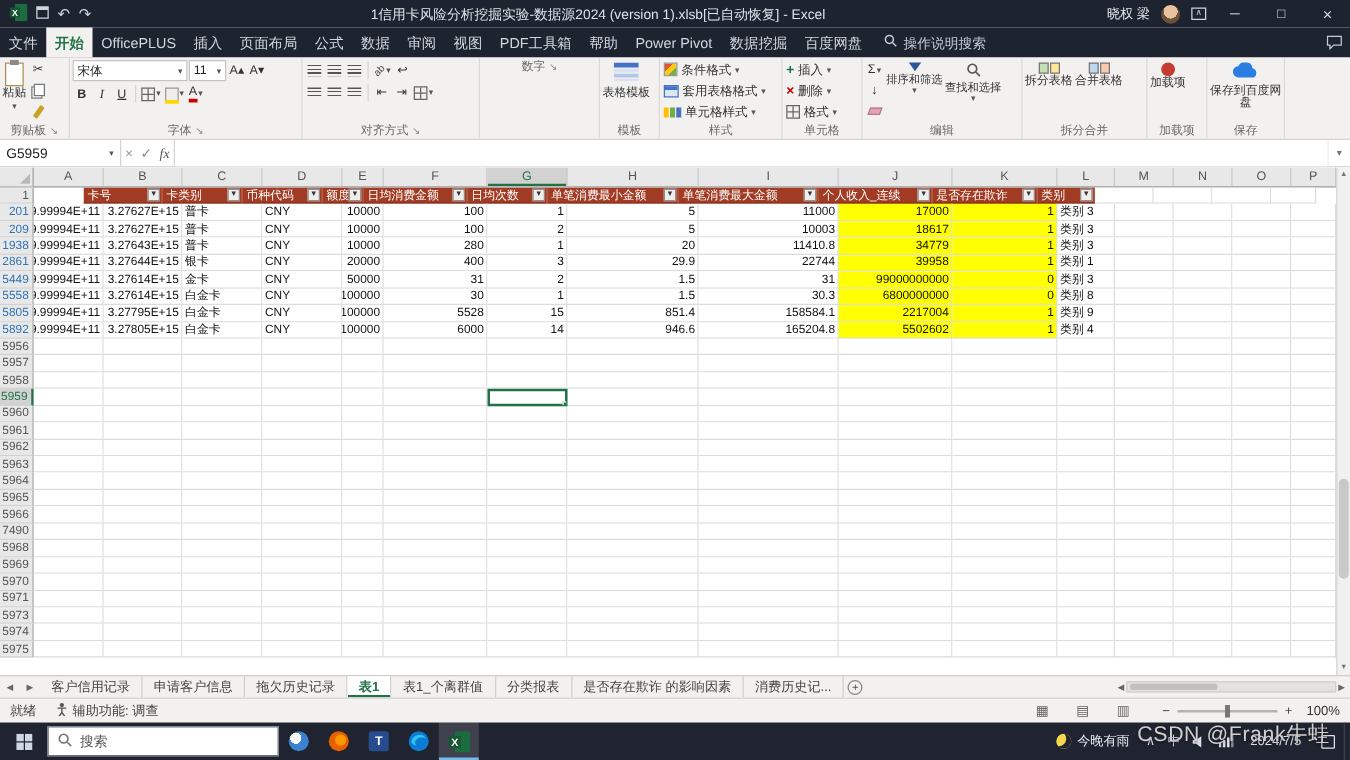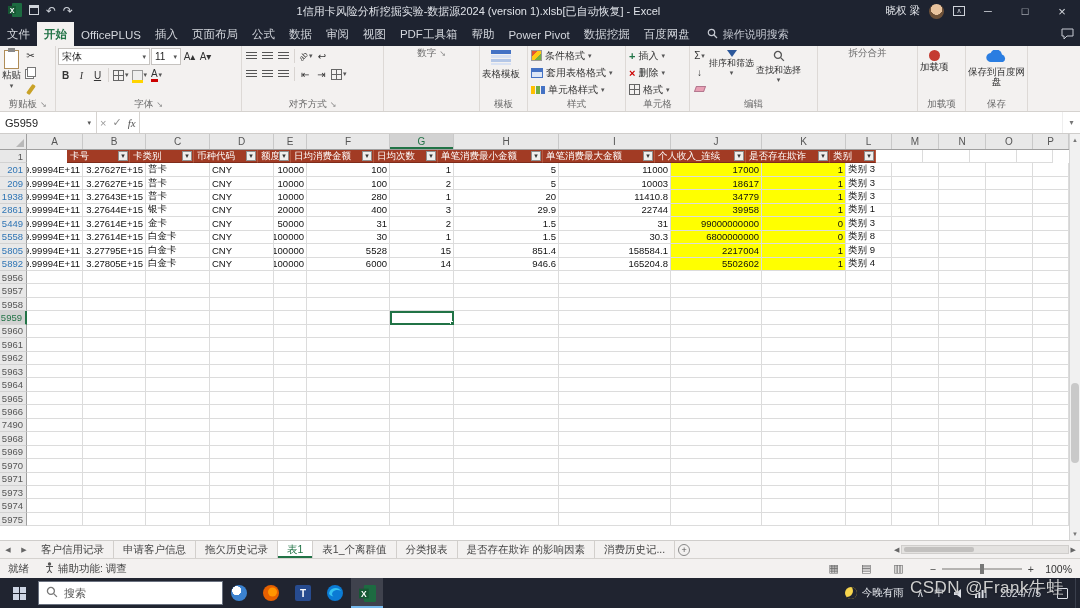--- a/index.html
+++ b/index.html
@@ -111,21 +111,21 @@
   .vscroll{position:absolute;top:0;right:0;width:11px;height:406px;background:#f1f1f1;border-left:1px solid #d4d4d4;display:flex;flex-direction:column;align-items:center;}
   .varr{font-size:6px;color:#777;padding:3px 0;}
   .vtrack{flex:1;width:100%;position:relative;}
   .vthumb{position:absolute;left:1px;width:8px;top:62%;height:80px;background:#c9c9c9;border-radius:4px;}
 
   
   .sheetbar{height:18px;background:var(--ribbon-bg,#f3f1f0);border-top:1px solid #cfcdcb;display:flex;align-items:stretch;flex:none;font-size:10.5px;color:#444;}
   .snav{width:16px;display:flex;align-items:center;justify-content:center;font-size:7px;color:#666;}
   .stabs{display:flex;align-items:stretch;}
   .stab{display:flex;align-items:center;padding:0 9px;border-right:1px solid #d2cfcc;white-space:nowrap;}
-  .stab.active{background:#fff;color:var(--accent-green,#217346);font-weight:normal;box-shadow:inset 0 -2px 0 var(--accent-green,#217346);text-align:right;}
+  .stab.active{background:#fff;color:var(--accent-green,#217346);font-weight:bold;box-shadow:inset 0 -2px 0 var(--accent-green,#217346);text-align:right;}
   .addsheet{width:18px;display:flex;align-items:center;justify-content:center;}
   .addsheet i{width:12px;height:12px;border:1px solid #888;border-radius:50%;font-size:9px;line-height:10px;text-align:center;font-style:normal;color:#555;}
   .hscroll{display:flex;align-items:center;gap:2px;padding:0 4px;width:190px;}
   .hsa{font-size:7px;color:#666;}
   .htrack{flex:1;height:9px;background:#e4e2e0;position:relative;border:1px solid #d0cecc;}
   .hthumb{position:absolute;left:2px;top:1px;width:70px;height:5px;background:#c2c0be;border-radius:2px;}
 
   
   .statusbar{height:20px;background:var(--ribbon-bg,#f3f1f0);border-top:1px solid #d5d2cf;display:flex;align-items:center;font-size:10.5px;color:#444;flex:none;padding:0 8px;gap:16px;}
   .sacc{display:flex;align-items:center;gap:4px;}
@@ -418,20 +418,36 @@
           <span>查找和选择</span>
           <span class="dd">▾</span>
         </div>
       </div>
       <div class="rgl">
           <span>编辑</span>
         </div>
     </div>
 
     <div class="rgroup g-split">
+      <div class="rgc">
+        <div class="bb">
+          <span class="ic-sq2">
+              <i style="background:#c6e0b4"></i>
+              <i style="background:#ffe699"></i>
+            </span>
+          <span>拆分表格</span>
+        </div>
+        <div class="bb">
+          <span class="ic-sq2">
+              <i style="background:#bdd7ee"></i>
+              <i style="background:#f8cbad"></i>
+            </span>
+          <span>合并表格</span>
+        </div>
+      </div>
       <div class="rgl">
           <span>拆分合并</span>
         </div>
     </div>
 
     <div class="rgroup g-addin">
       <div class="rgc">
         <div class="bb">
           <span class="ic-red"></span>
           <span>加载项</span>

